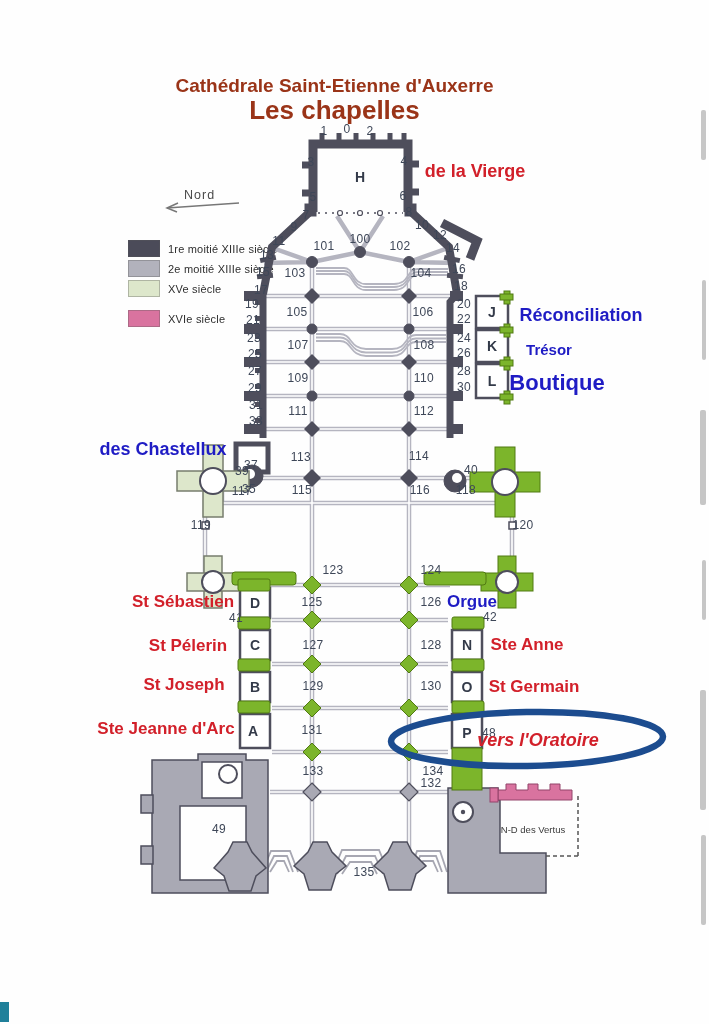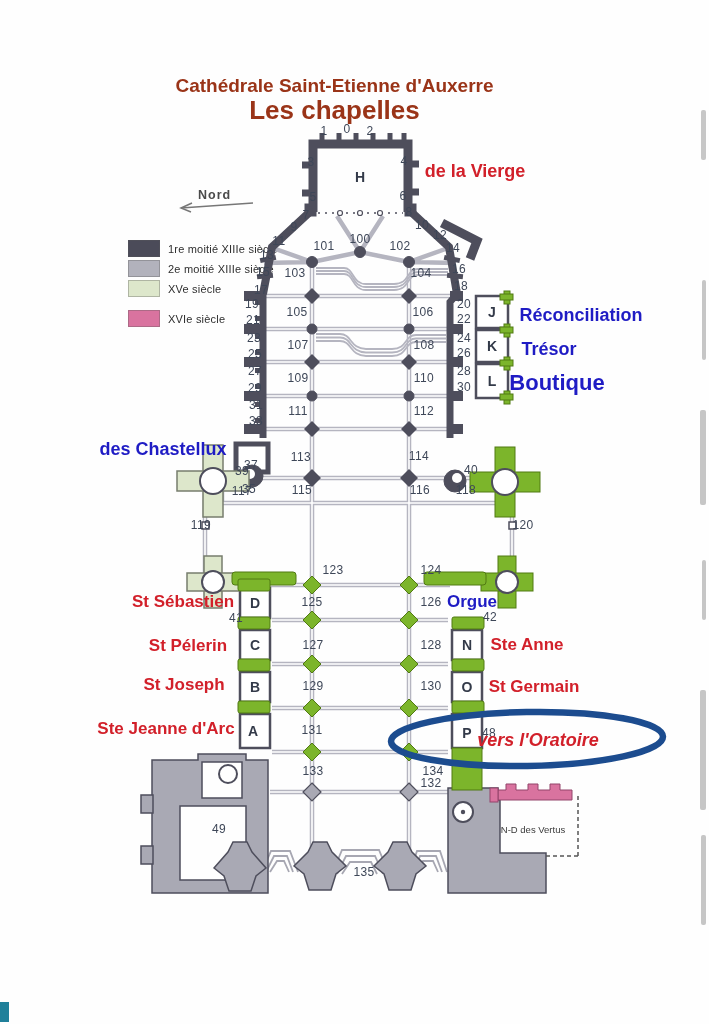--- a/index.html
+++ b/index.html
@@ -11,21 +11,21 @@
   .title{
     position:absolute;left:0;right:40px;top:74px;text-align:center;
     color:#9a3418;font-weight:bold;font-size:19px;line-height:24px;
   }
   .title .l2{font-size:26px;}
   .legend{position:absolute;left:128px;top:240px;width:200px;}
   .legend-row{display:flex;align-items:center;height:17px;margin-bottom:3px;}
   .legend-row.gap{margin-top:13px;}
   .swatch{width:30px;height:15px;display:inline-block;border:1px solid rgba(90,90,90,.35);}
   .legend-label{margin-left:8px;font-size:11px;color:#2e2e2e;letter-spacing:.2px;}
-  .north{position:absolute;left:170px;top:186px;width:100px;height:30px;font-weight:bold;}
+  .north{position:absolute;left:156px;top:186px;width:100px;height:30px;}
   .north .txt{position:absolute;left:28px;top:2px;font-size:12.5px;color:#4a4a4a;letter-spacing:1px;}
   svg{position:absolute;left:0;top:0;}
   .label-layer{position:absolute;inset:0;z-index:5;pointer-events:none;}
   .pl{position:absolute;transform:translate(-50%,-50%);white-space:nowrap;}
   .pl.n{font-size:12px;color:#3e4758;font-weight:500;letter-spacing:.4px;}
   .pl.l{font-size:14px;color:#333a49;font-weight:bold;}
   .pl.r{font-size:17px;color:#d2202a;font-weight:bold;}
   .pl.ri{font-size:18px;color:#d2202a;font-weight:bold;font-style:italic;}
   .pl.b{font-size:17px;color:#1f1cc4;font-weight:bold;}
   .pl.t{font-size:9.5px;color:#3a3a3a;}
@@ -351,21 +351,21 @@
       <span class="pl l" style="left: 492px; top: 381px;">L</span>
       <span class="pl l" style="left: 255px; top: 603px;">D</span>
       <span class="pl l" style="left: 255px; top: 645px;">C</span>
       <span class="pl l" style="left: 255px; top: 687px;">B</span>
       <span class="pl l" style="left: 253px; top: 731px;">A</span>
       <span class="pl l" style="left: 467px; top: 645px;">N</span>
       <span class="pl l" style="left: 467px; top: 687px;">O</span>
       <span class="pl l" style="left: 467px; top: 733px;">P</span>
       <span class="pl r" style="left: 475px; top: 171px; font-size: 18px;">de la Vierge</span>
       <span class="pl b" style="left: 581px; top: 315px; font-size: 18px;">Réconciliation</span>
-      <span class="pl b" style="left: 549px; top: 349px; font-size: 18px;">Trésor</span>
+      <span class="pl b" style="left: 549px; top: 349px; font-size: 15px;">Trésor</span>
       <span class="pl b" style="left: 557px; top: 383px; font-size: 22px;">Boutique</span>
       <span class="pl b" style="left: 163px; top: 449px; font-size: 18px;">des Chastellux</span>
       <span class="pl r" style="left: 183px; top: 602px;">St Sébastien</span>
       <span class="pl b" style="left: 472px; top: 602px;">Orgue</span>
       <span class="pl r" style="left: 188px; top: 646px;">St Pélerin</span>
       <span class="pl r" style="left: 527px; top: 645px;">Ste Anne</span>
       <span class="pl r" style="left: 184px; top: 685px;">St Joseph</span>
       <span class="pl r" style="left: 534px; top: 687px;">St Germain</span>
       <span class="pl r" style="left: 166px; top: 729px;">Ste Jeanne d'Arc</span>
       <span class="pl ri" style="left: 538px; top: 740px;">vers l'Oratoire</span>

